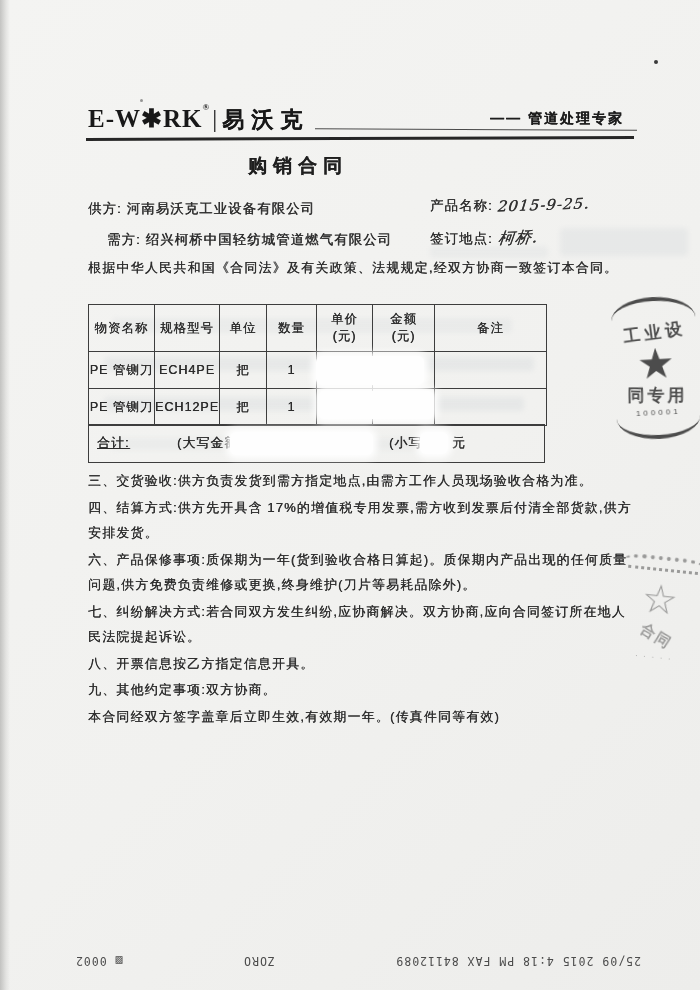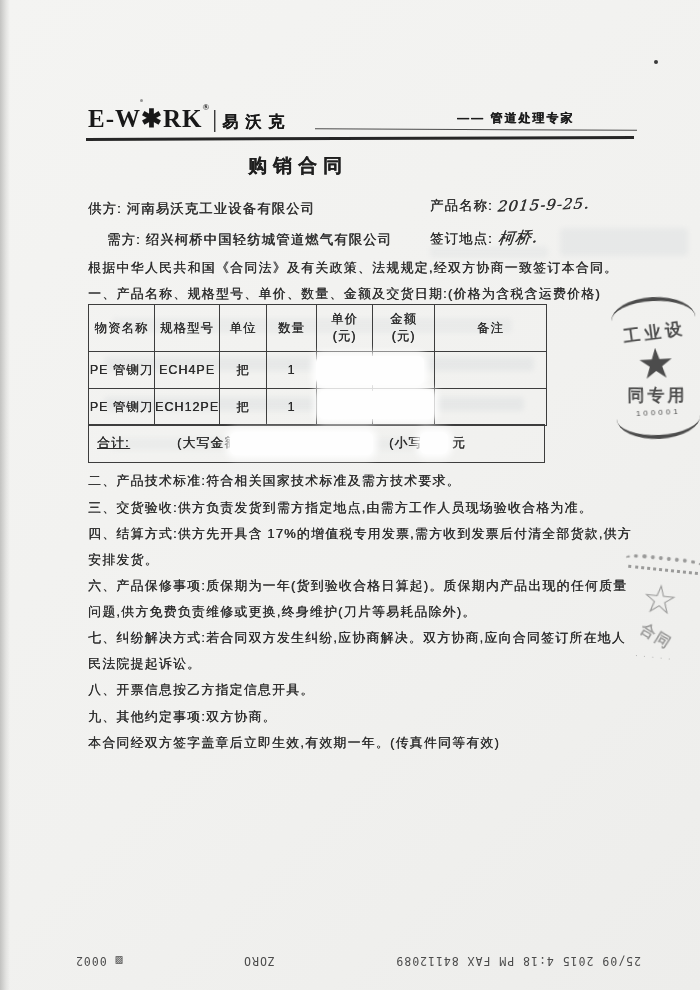--- a/index.html
+++ b/index.html
@@ -22,23 +22,23 @@
   .ghost{position:absolute;background:#93a0ad;filter:blur(2.5px);border-radius:4px;}
 
   
   .logo{
     position:absolute;left:88px;top:104px;
     font-family:"Liberation Serif", serif;font-weight:bold;
     font-size:25px;color:#181818;letter-spacing:1px;white-space:nowrap;
   }
   .logo .reg{font-size:9px;vertical-align:top;position:relative;top:-2px;}
   .logo .div{font-weight:normal;margin:0 4px 0 2px;color:#222;}
-  .logo .cn{font-family:"Liberation Sans", sans-serif;font-size:16px;letter-spacing:7px;font-weight:bold;}
+  .logo .cn{font-family:"Liberation Sans", sans-serif;font-size:22px;letter-spacing:7px;font-weight:bold;}
   .tagline{
-    position:absolute;left:457px;top:110px;font-size:12px;font-weight:bold;
+    position:absolute;left:490px;top:110px;font-size:14px;font-weight:bold;
     letter-spacing:2px;color:#1d1d1d;white-space:nowrap;
   }
   .tagline-line{position:absolute;left:315px;top:129px;width:322px;height:1.2px;background:#4a4a4a;transform:rotate(.3deg);}
   .header-rule{position:absolute;left:86px;top:137px;width:548px;height:2.6px;background:#262626;transform:rotate(-.2deg);}
 
   .title{
     position:absolute;left:0;top:153px;width:596px;margin:0;text-align:center;
     font-size:19px;font-weight:bold;letter-spacing:6px;color:#1f1f1f;
   }
 
@@ -140,21 +140,20 @@
   <div class="row cn" style="left:88px;top:231px;margin-left:19px;">
     <span>需方:</span>
     <span>绍兴柯桥中国轻纺城管道燃气有限公司</span>
   </div>
   <div class="row cn" style="left:430px;top:228px;">
     <span>签订地点:</span>
     <span class="handwrite" style="font-size:16px;">柯桥.</span>
   </div>
 
   <p class="para cn" style="top:256px;">根据中华人民共和国《合同法》及有关政策、法规规定,经双方协商一致签订本合同。</p>
-  <p class="para cn" style="top:282px;">一、产品名称、规格型号、单价、数量、金额及交货日期:(价格为含税含运费价格)</p>
 
   <table class="items">
     <colgroup>
       <col style="width:66px">
         <col style="width:62px">
         <col style="width:47px">
         <col style="width:50px">
       <col style="width:56px">
         <col style="width:62px">
         <col style="width:112px">
@@ -204,21 +203,20 @@
     <span style="left:355px;"></span>
     <span style="left:363px;">元</span>
   </div>
 
   <div class="patch" style="left:316px;top:356px;width:108px;height:29px;"></div>
   <div class="patch" style="left:318px;top:391px;width:116px;height:28px;"></div>
   <div class="patch" style="left:230px;top:432px;width:143px;height:23px;"></div>
   <div class="patch" style="left:420px;top:432px;width:28px;height:22px;"></div>
 
   <div class="clauses">
-    <p class="cn">二、产品技术标准:符合相关国家技术标准及需方技术要求。</p>
     <p class="cn">三、交货验收:供方负责发货到需方指定地点,由需方工作人员现场验收合格为准。</p>
     <p class="cn">四、结算方式:供方先开具含 17%的增值税专用发票,需方收到发票后付清全部货款,供方安排发货。</p>
     <p class="cn">六、产品保修事项:质保期为一年(货到验收合格日算起)。质保期内产品出现的任何质量问题,供方免费负责维修或更换,终身维护(刀片等易耗品除外)。</p>
     <p class="cn">七、纠纷解决方式:若合同双方发生纠纷,应协商解决。双方协商,应向合同签订所在地人民法院提起诉讼。</p>
     <p class="cn">八、开票信息按乙方指定信息开具。</p>
     <p class="cn">九、其他约定事项:双方协商。</p>
     <p class="cn">本合同经双方签字盖章后立即生效,有效期一年。(传真件同等有效)</p>
   </div>
 
   <div class="stamp-upper">

